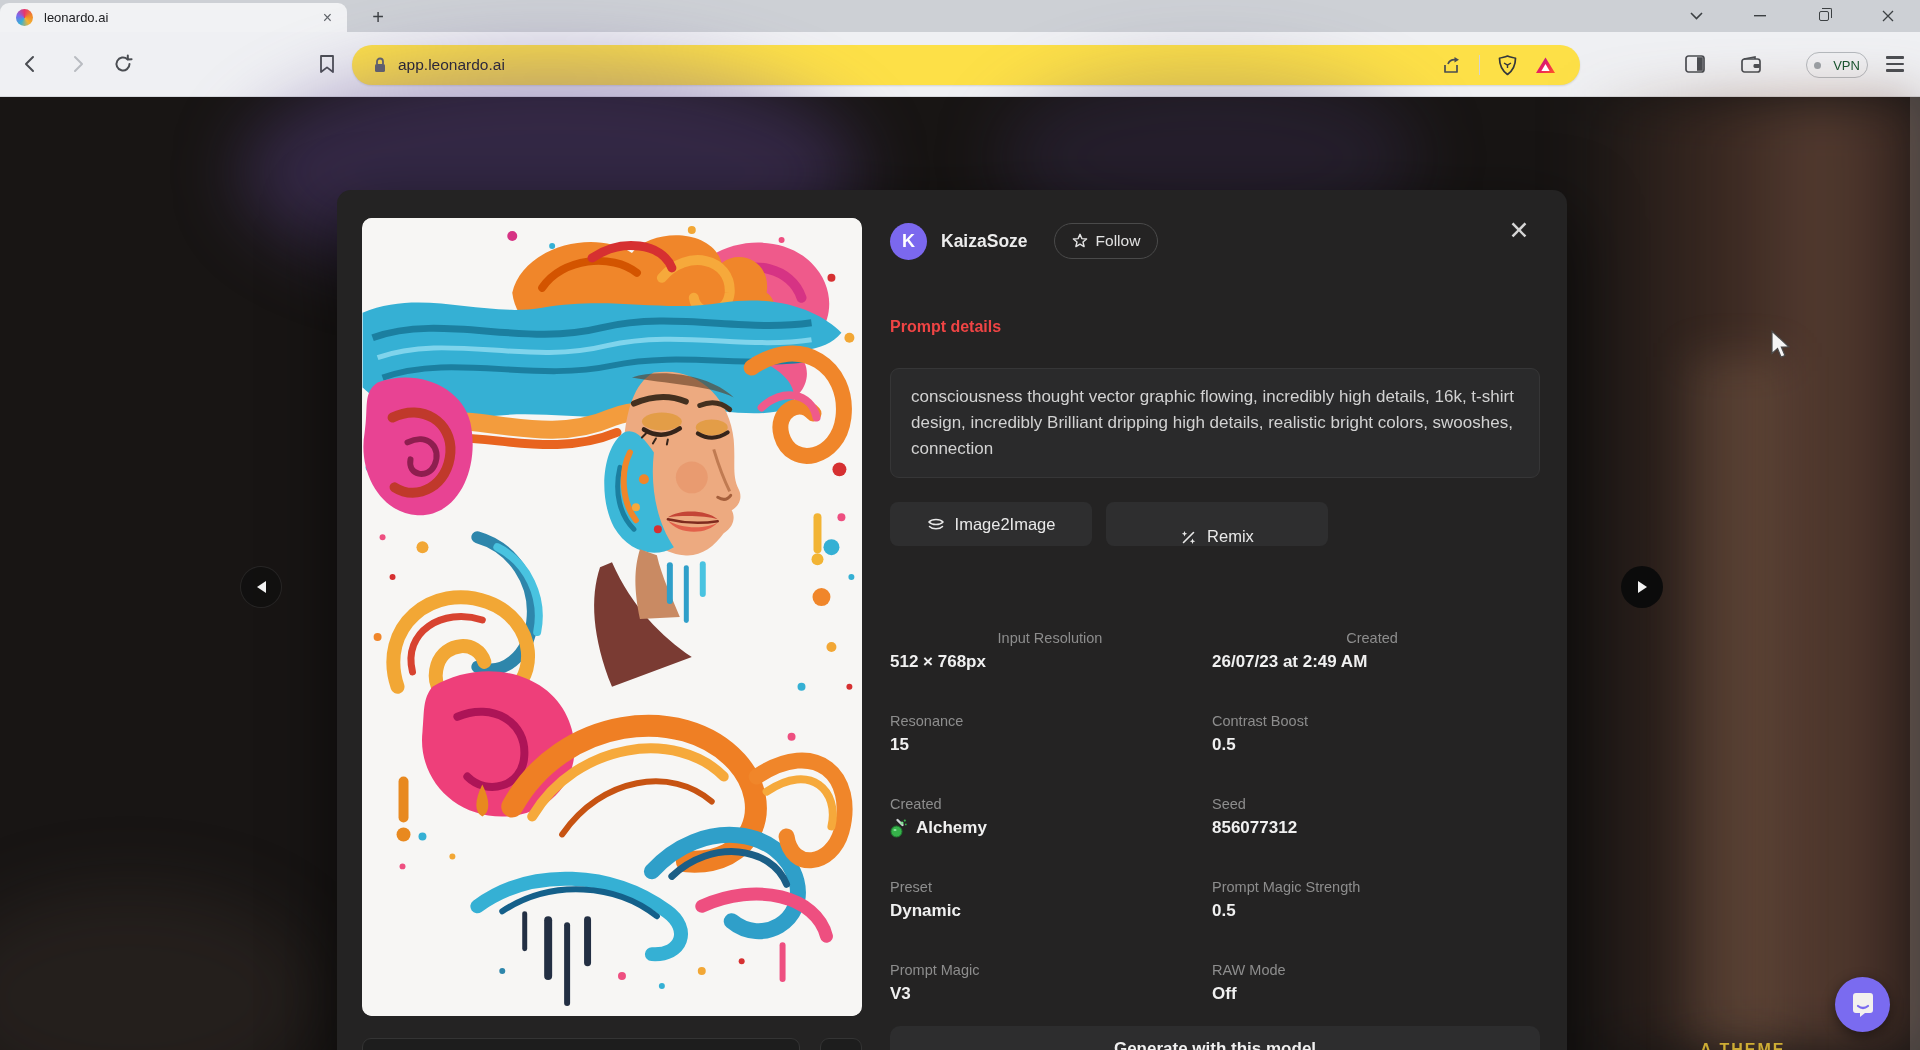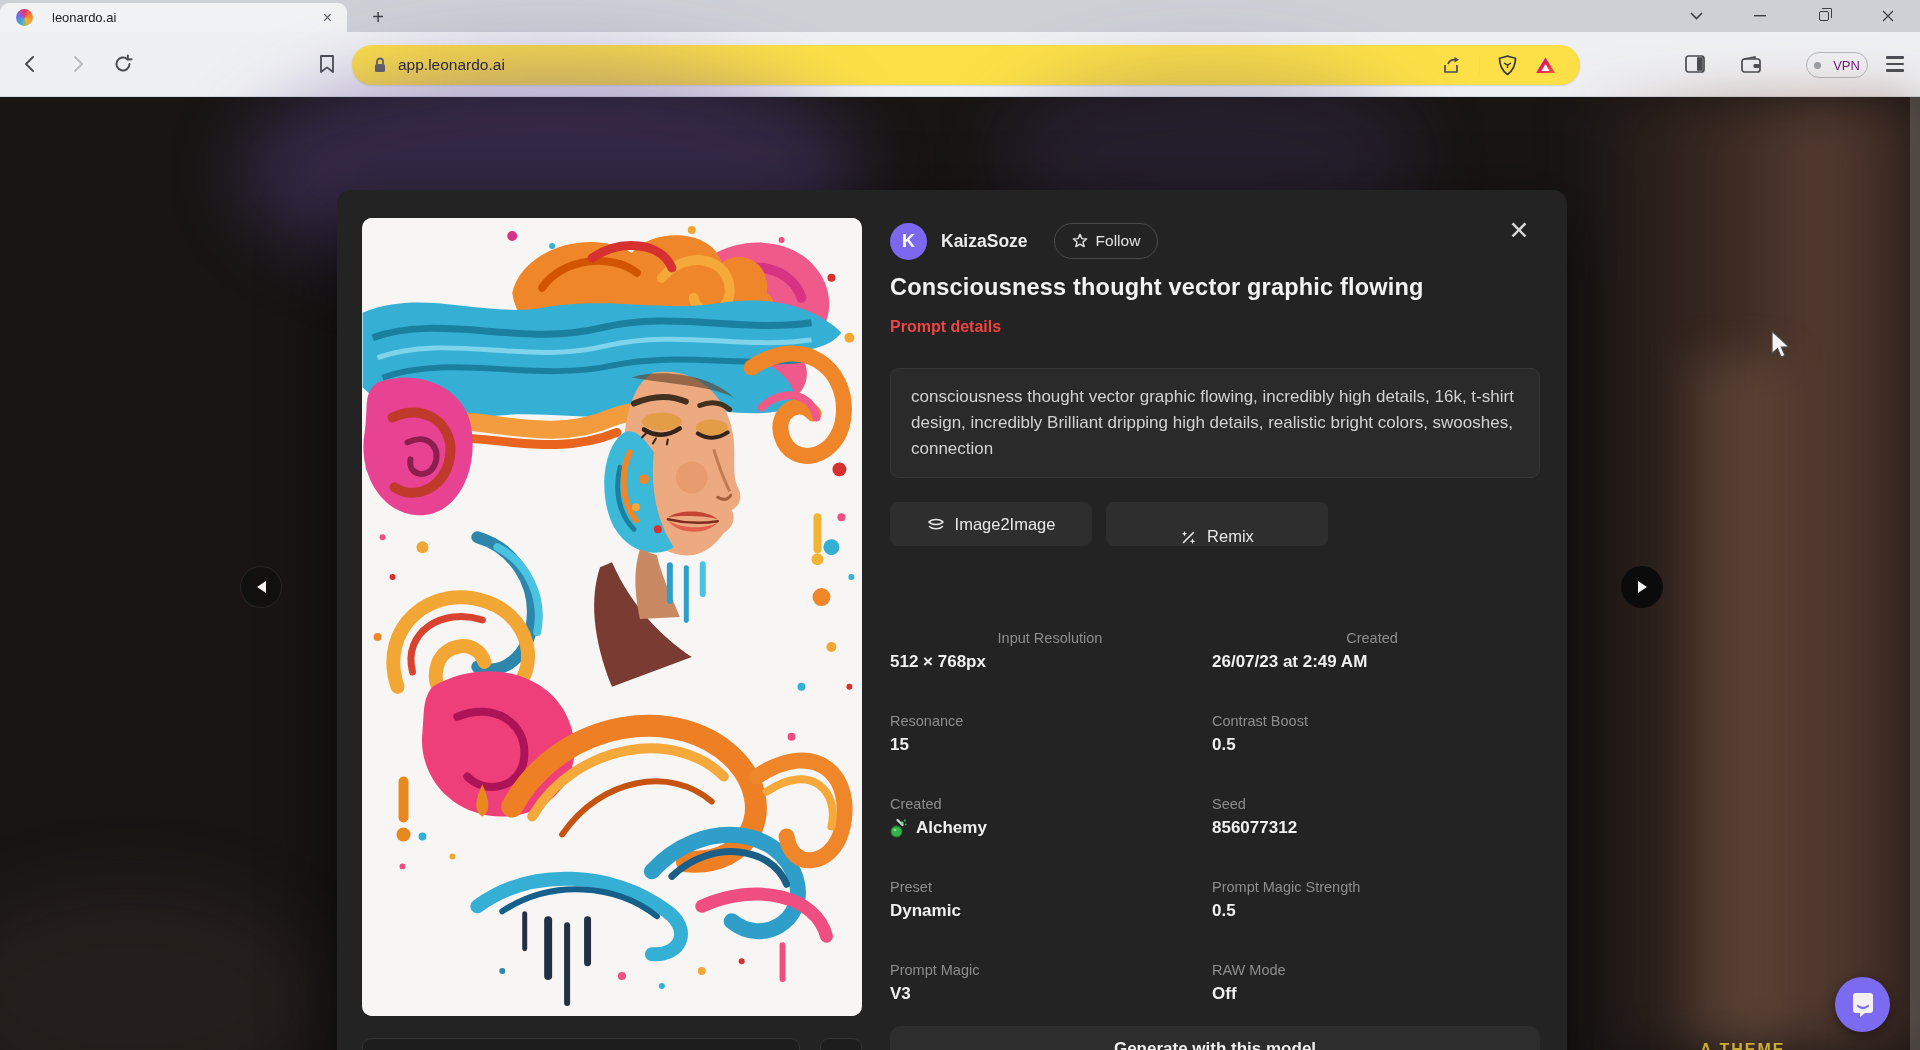--- a/index.html
+++ b/index.html
@@ -6,21 +6,21 @@
   html,body { width:1920px; height:1050px; overflow:hidden; background:#161413;
     font-family:"Liberation Sans", sans-serif; }
   .screen { position:relative; width:1920px; height:1050px; overflow:hidden; }
 
   
   .titlebar { position:absolute; left:0; top:0; width:1920px; height:32px; background:#cdd0d5; }
   .tab { position:absolute; left:0; top:3px; width:347px; height:29px; background:#f1f2f4;
     border-radius:9px 9px 0 0; display:flex; align-items:center; padding:0 10px 0 16px; }
   .favicon { width:17px; height:17px; border-radius:50%;
     background:conic-gradient(#e8356d,#f0862a,#f2b434,#35b0d4,#7b68ee,#e8356d); flex:none; }
-  .tab-title { font-size:13px; color:#202124; margin-left:19px; flex:1; white-space:nowrap;
+  .tab-title { font-size:13px; color:#202124; margin-left:11px; flex:1; white-space:nowrap;
     overflow:hidden; }
   .tab-close { font-size:16px; color:#5f6368; line-height:1; padding:2px 5px; cursor:default; }
   .newtab { position:absolute; left:365px; top:4px; width:26px; height:26px; color:#3c4043;
     font-size:20px; display:flex; align-items:center; justify-content:center; }
   .wincontrols { position:absolute; right:0; top:0; height:32px; display:flex; }
   .winbtn { width:64px; height:32px; display:flex; align-items:center; justify-content:center;
     color:#3c4043; font-size:13px; }
   .restore-glyph { width:10px; height:10px; border:1.3px solid #3c4043; border-radius:2px;
     position:relative; }
   .restore-glyph::before { content:""; position:absolute; left:2px; top:-4px; width:9px; height:9px;
@@ -31,21 +31,21 @@
   .navbtn { position:absolute; top:13px; width:38px; height:38px; display:flex; align-items:center;
     justify-content:center; border-radius:50%; }
   .urlbar { position:absolute; left:352px; top:13px; width:1228px; height:40px; background:#fde047;
     border-radius:20px; box-shadow:0 1px 2px rgba(0,0,0,.12); display:flex; align-items:center; }
   .url-text { font-size:15.5px; color:#202124; margin-left:10px; }
   .urlbar-right { position:absolute; right:24px; top:0; height:40px; display:flex;
     align-items:center; gap:18px; }
   .vsep { width:1px; height:20px; background:#d0d3d8; }
   .vpn-pill { position:absolute; left:1806px; top:20px; width:62px; height:26px;
     border:1px solid #b4b8bd; border-radius:13px; display:flex; align-items:center;
-    justify-content:center; gap:12px; color:#701a75; font-size:13px; }
+    justify-content:center; gap:12px; color:#14532d; font-size:13px; }
   .vpn-dot { width:7px; height:7px; border-radius:50%; background:#9aa0a6; }
   .menu-bars { display:flex; flex-direction:column; gap:4px; }
   .menu-bars i { width:18px; height:2.4px; background:#4a4d52; border-radius:1px; }
 
   
   .content { position:absolute; left:0; top:97px; width:1920px; height:953px; background:#181514; }
   .blob { position:absolute; filter:blur(34px); border-radius:50%; }
   .b1 { left:240px; top:-40px; width:620px; height:230px; background:rgba(96,72,150,.38); }
   .b2 { left:1000px; top:-30px; width:420px; height:180px; background:rgba(76,58,116,.25); }
   .b3 { left:-60px; top:790px; width:380px; height:220px; background:rgba(84,70,60,.22); }
@@ -394,21 +394,20 @@
               <svg width="16" height="16" viewBox="0 0 16 16">
                   <path d="M8,1.3 L9.9,5.6 L14.6,6 L11,9 L12.1,13.6 L8,11.1 L3.9,13.6 L5,9 L1.4,6 L6.1,5.6 Z" fill="none" stroke="#e2e2e2" stroke-width="1.4" stroke-linejoin="round"></path>
                 </svg>
             </span>
             <span>Follow</span>
           </div>
         </div>
 
         <div class="modal-close">✕</div>
 
-        <div class="modal-title">Consciousness thought vector graphic flowing</div>
 
         <div class="prompt-heading">Prompt details</div>
 
         <div class="prompt-box">consciousness thought vector graphic flowing, incredibly high details, 16k, t-shirt design, incredibly Brilliant dripping high details, realistic bright colors, swooshes, connection</div>
 
         <div class="actions">
           <div class="abtn b2a">
             <span>
               <svg width="18" height="17" viewBox="0 0 18 17">
                   <path d="M2,6 C5,2.6 13,2.6 16,6 C13,9.4 5,9.4 2,6 Z" fill="none" stroke="#e8e8e8" stroke-width="1.5"></path>

